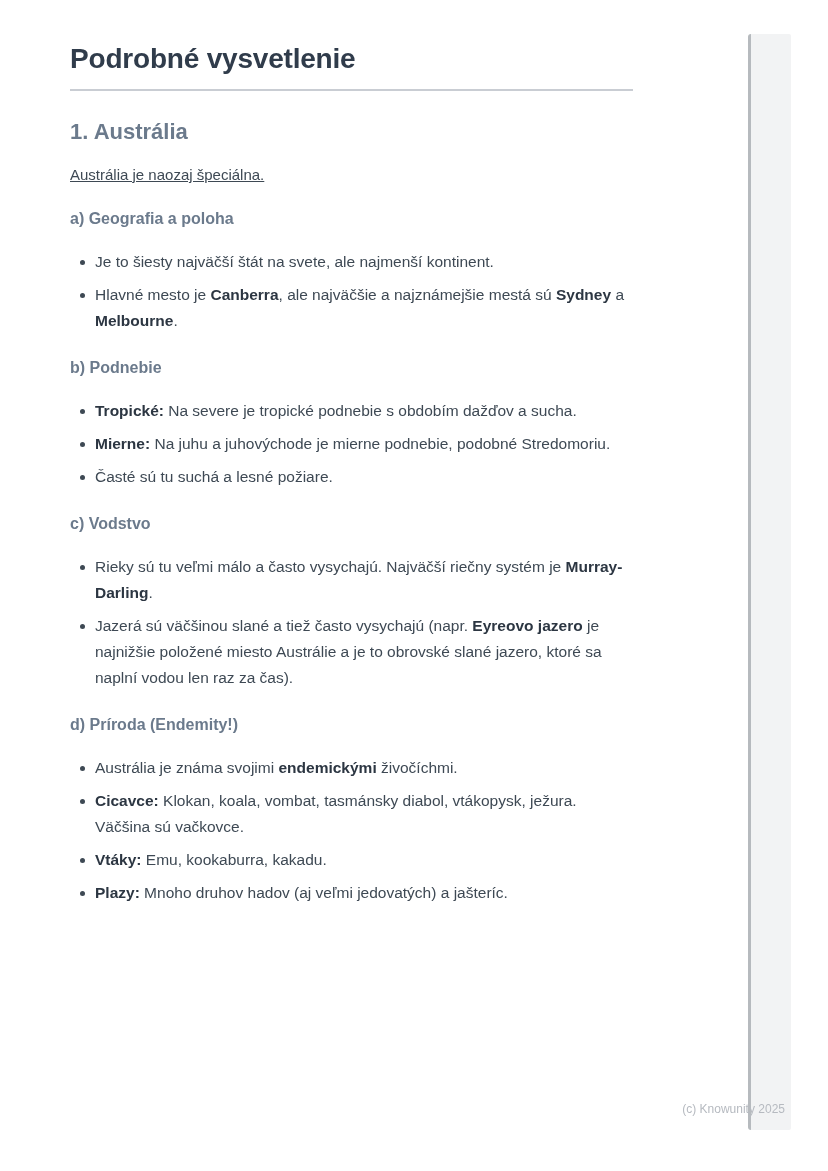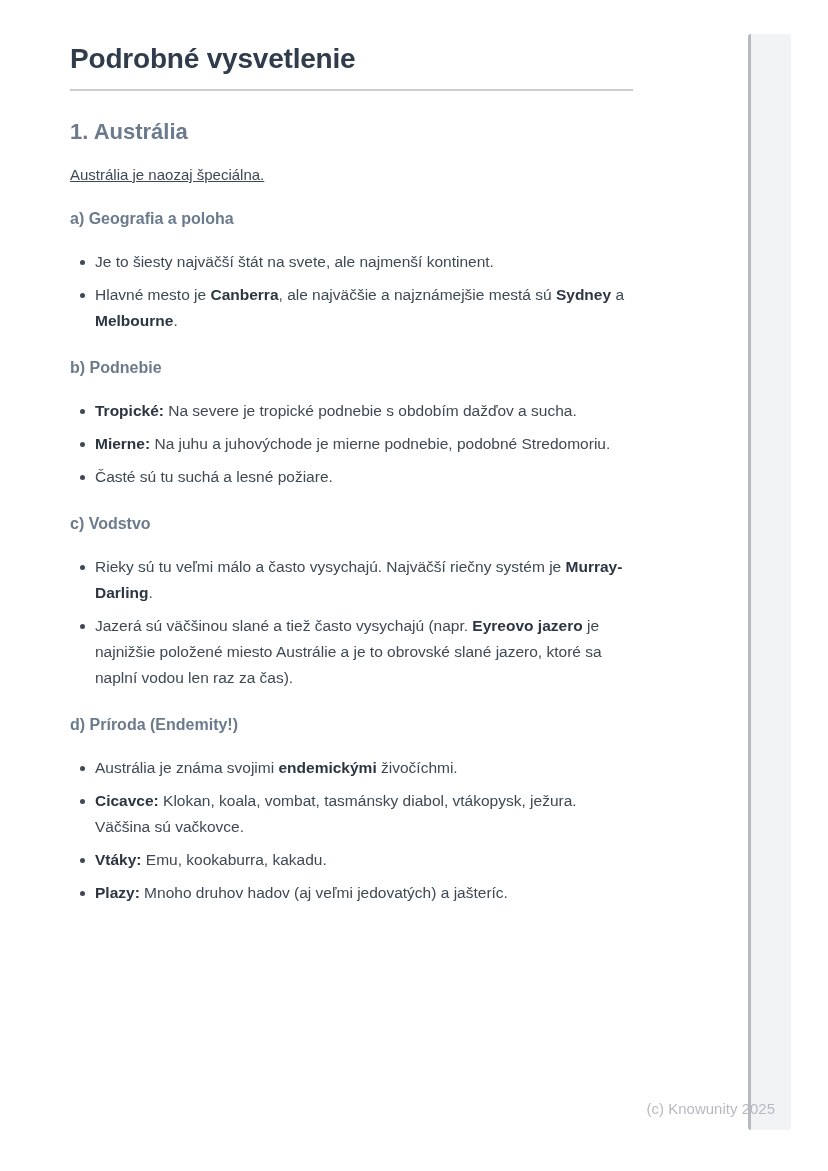--- a/index.html
+++ b/index.html
@@ -77,22 +77,22 @@
     position:absolute;
     top:34px;right:37px;
     width:43px;height:1096px;
     background:var(--c-edge-fill);
     border-left:3px solid var(--c-edge-border);
     border-radius:3px 2px 2px 3px;
     z-index:1;
   }
   .copyright{
     position:absolute;
-    top:1103px;right:53px;
-    font-size:15px;line-height:12px;
+    top:1103px;right:43px;
+    font-size:12px;line-height:12px;
     color:var(--c-footer);
     z-index:2;
     white-space:nowrap;
   }
 </style>
 </head>
 <body>
 
 <div class="content">
   <h1 class="doc-title">Podrobné vysvetlenie</h1>

